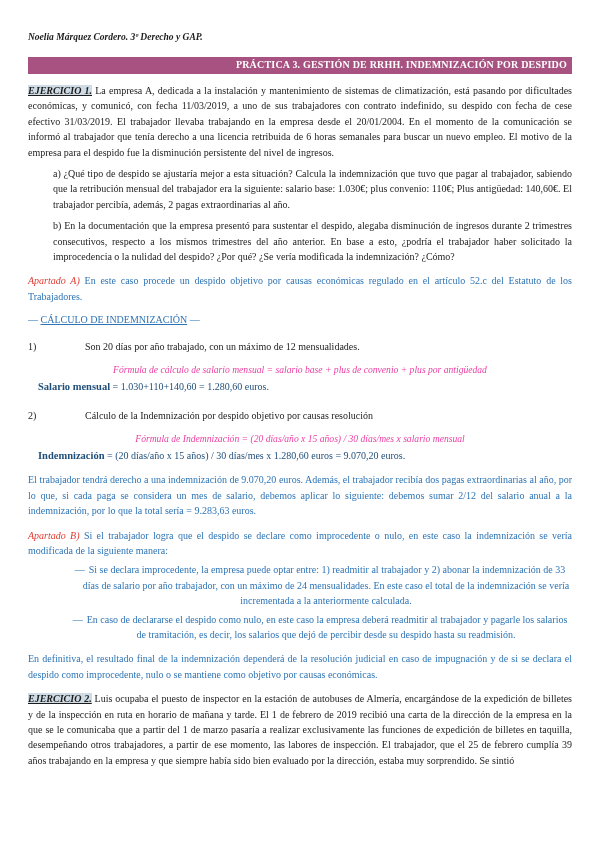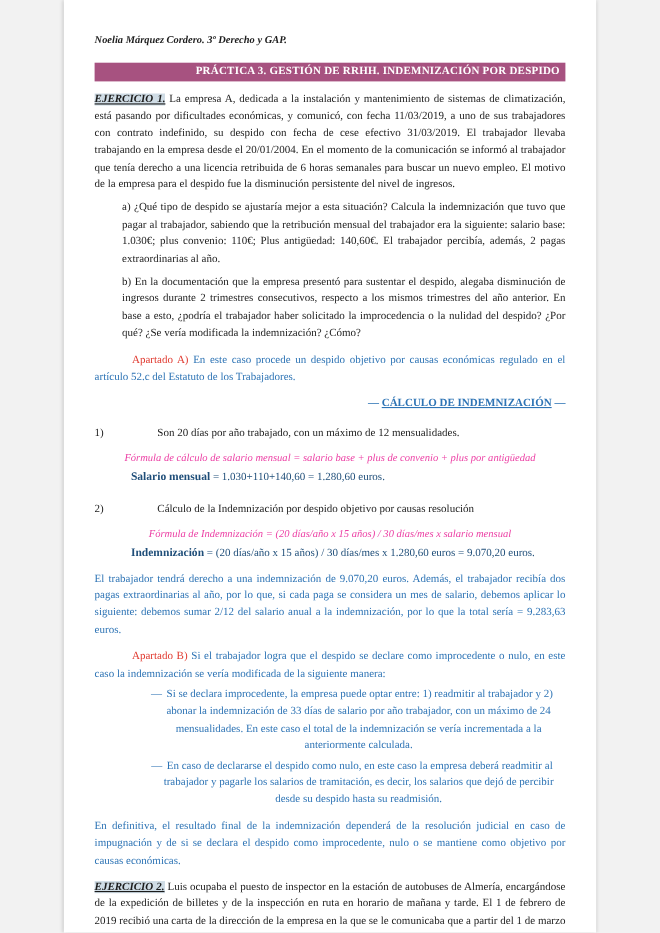--- a/index.html
+++ b/index.html
@@ -6,21 +6,21 @@
     --banner_bg:#a75280;
     --highlight:#cfdce5;
     --red:#e0392f;
     --blue:#2e74b5;
     --navy:#1f4e79;
     --pink:#ec3fa4;
     --ink:#1c1c1c;
   }
   html,body{margin:0;padding:0;background:#f2f2f2;}
   .doc{
-    width:484px;height:848px;background:#ffffff;margin:0 auto;
+    width:600px;height:848px;background:#ffffff;margin:0 auto;
     position:relative;overflow:hidden;
     font-family:"Liberation Serif","DejaVu Serif",serif;
     color:var(--ink);
     box-shadow:0 0 4px rgba(0,0,0,.25);
   }
   .content{padding:30px 28px 0 28px;}
   .hdr{font-weight:bold;font-style:italic;font-size:9.5px;line-height:14px;}
   .banner{
     margin-top:13px;background:var(--banner_bg);color:#ffffff;
     font-weight:bold;font-size:10px;line-height:12px;
@@ -28,34 +28,34 @@
   }
   p{margin:0;}
   .body{font-size:10px;line-height:15.4px;text-align:justify;margin-top:9px;}
   .hl{
     background:var(--highlight);font-weight:bold;font-style:italic;
     text-decoration:underline;
   }
   .q{margin-left:25px;margin-top:6px;}
   .qblock{margin-top:2px;}
   .blue{color:var(--blue);}
-  .red{color:var(--red);margin-left:34px;}
+  .red{color:var(--red);font-style:italic;}
   .calc-heading{
-    margin-top:10px;text-align:right;color:var(--blue);
-    font-weight:bold;font-size:10px;
+    margin-top:10px;text-align:left;color:var(--blue);
+    font-weight:normal;font-size:10px;
   }
   .calc-heading .u{text-decoration:underline;}
   .numitem{display:flex;font-size:10px;line-height:15px;margin-top:14px;}
   .numitem .num{flex:0 0 57px;}
   .numitem .numtext{flex:1;}
   .formula{
     margin-top:9px;text-align:center;color:var(--pink);
     font-style:italic;font-size:9.6px;line-height:13px;
   }
-  .result{margin-top:4px;margin-left:33px;font-size:10px;line-height:14px;}
+  .result{margin-top:4px;margin-left:10px;font-size:10px;line-height:14px;}
   .result .rlabel{color:var(--navy);font-weight:bold;font-size:10.5px;}
   .result .rvalue{color:var(--navy);}
   .bullets{margin-top:4px;}
   .bullet{
     color:var(--blue);font-size:10px;line-height:15.4px;
     margin-top:3px;padding-left:52px;text-indent:-12px;text-align:center;
   }
   .bullet .dash{margin-right:4px;}
 </style>
 </head>

